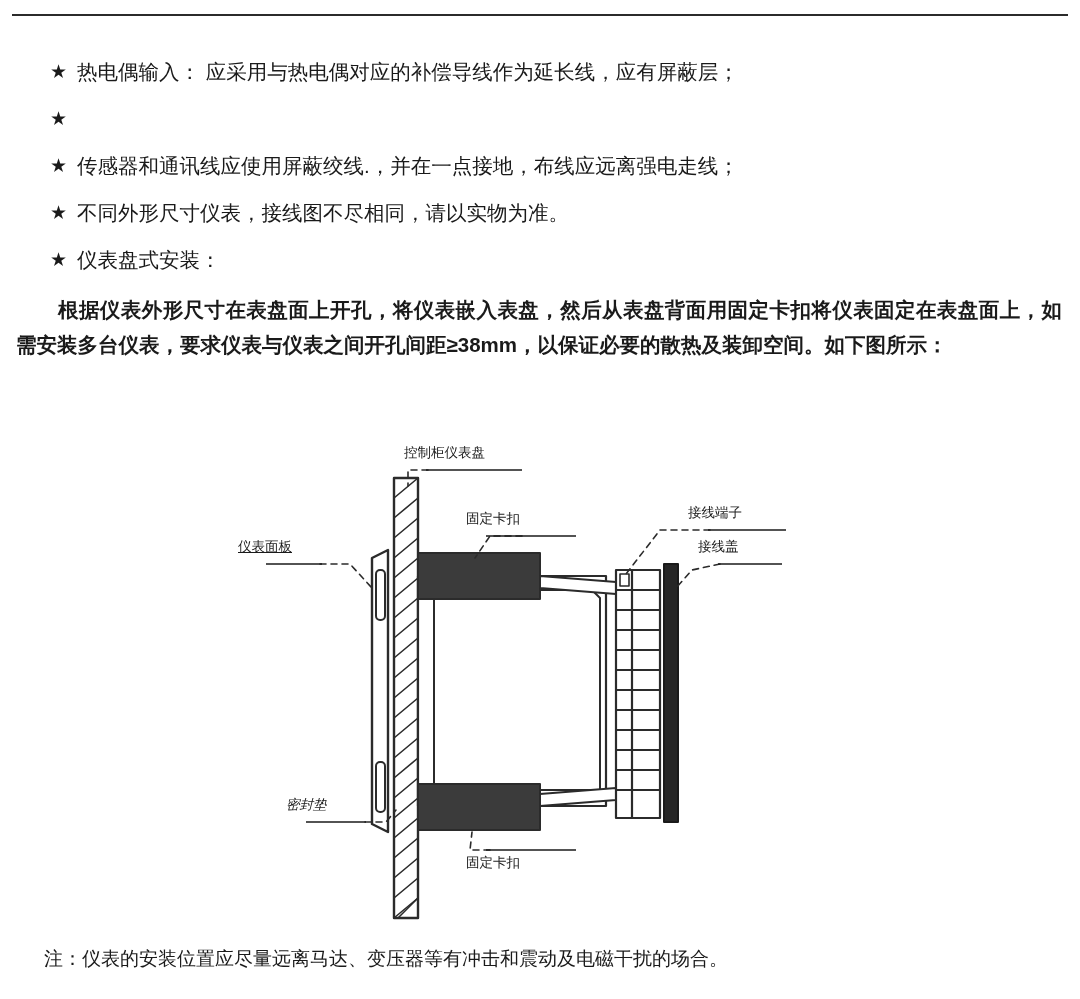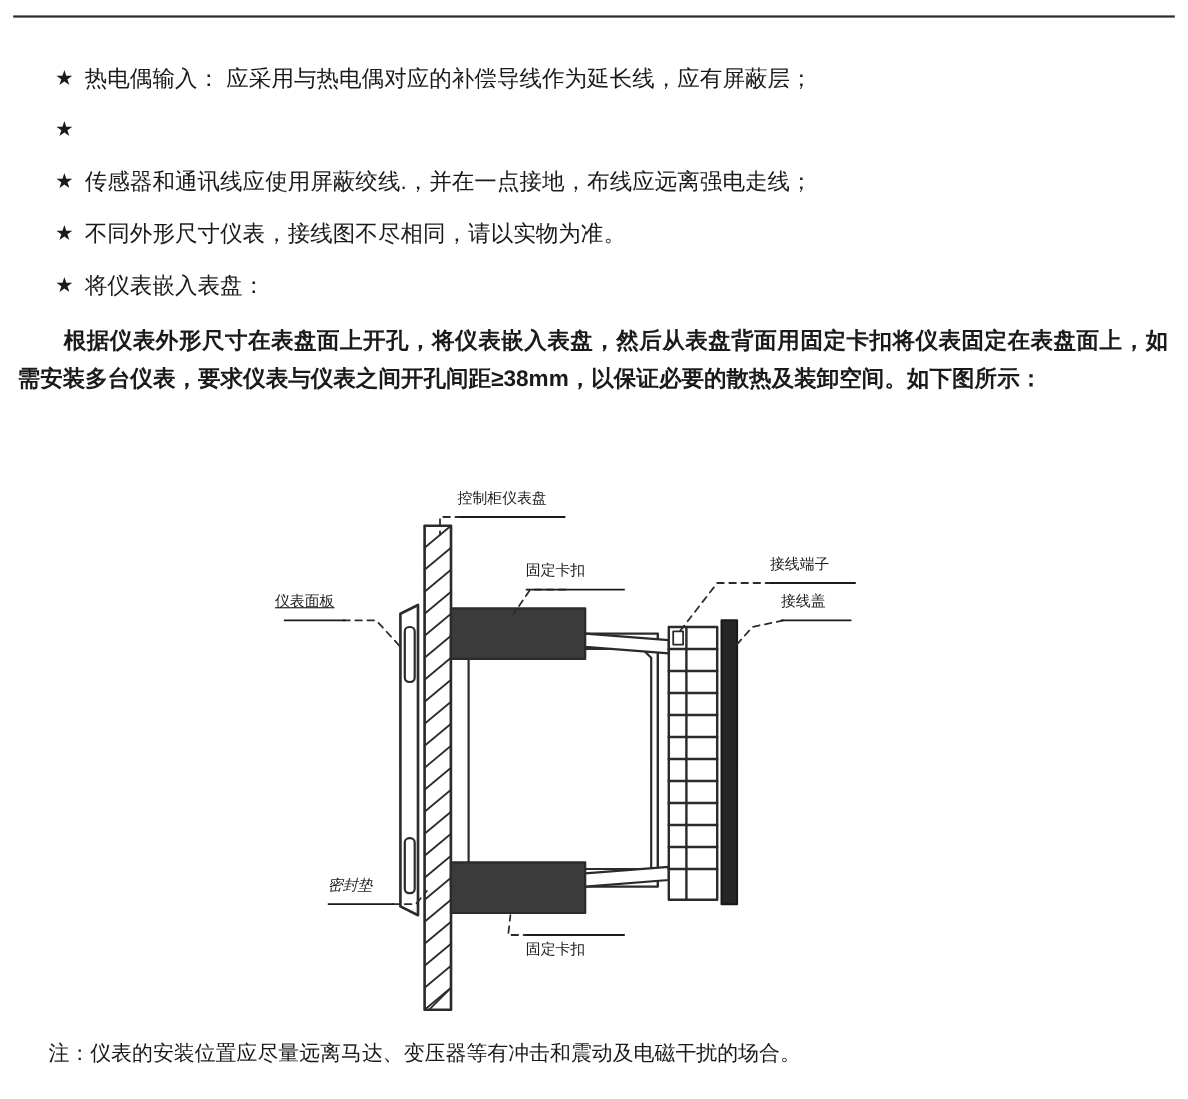--- a/index.html
+++ b/index.html
@@ -52,24 +52,25 @@
     top: 292px;
     width: 1046px;
     font-size: 20.5px;
     line-height: 35px;
     text-indent: 42px;
     text-align: justify;
     font-weight: bold;
   }
   .figure {
     position: absolute;
-    left: 12px;
+    left: 0;
     top: 412px;
     width: 916px;
     height: 510px;
+    padding-left: 20px;
   }
   .note {
     position: absolute;
     left: 44px;
     top: 944px;
     font-size: 19px;
     line-height: 30px;
     white-space: nowrap;
   }
   .lbl {
@@ -97,21 +98,21 @@
     <div class="bullet-row">
       <span class="star">★</span>
       <span>传感器和通讯线应使用屏蔽绞线.，并在一点接地，布线应远离强电走线；</span>
     </div>
     <div class="bullet-row">
       <span class="star">★</span>
       <span>不同外形尺寸仪表，接线图不尽相同，请以实物为准。</span>
     </div>
     <div class="bullet-row">
       <span class="star">★</span>
-      <span>将仪表嵌入表盘：</span>
+      <span>仪表盘式安装：</span>
     </div>
   </div>
 
   <div class="para">根据仪表外形尺寸在表盘面上开孔，将仪表嵌入表盘，然后从表盘背面用固定卡扣将仪表固定在表盘面上，如需安装多台仪表，要求仪表与仪表之间开孔间距≥38mm，以保证必要的散热及装卸空间。如下图所示：</div>
 
   <div class="figure">
     <svg width="1080" height="510" viewBox="0 0 1080 510">
       <g fill="none" stroke="#2b2b2b" stroke-width="2.2" stroke-linejoin="round" stroke-linecap="round">
 
         <rect x="374" y="66" width="24" height="440" fill="#ffffff" stroke="#2b2b2b" stroke-width="2.4"></rect>

